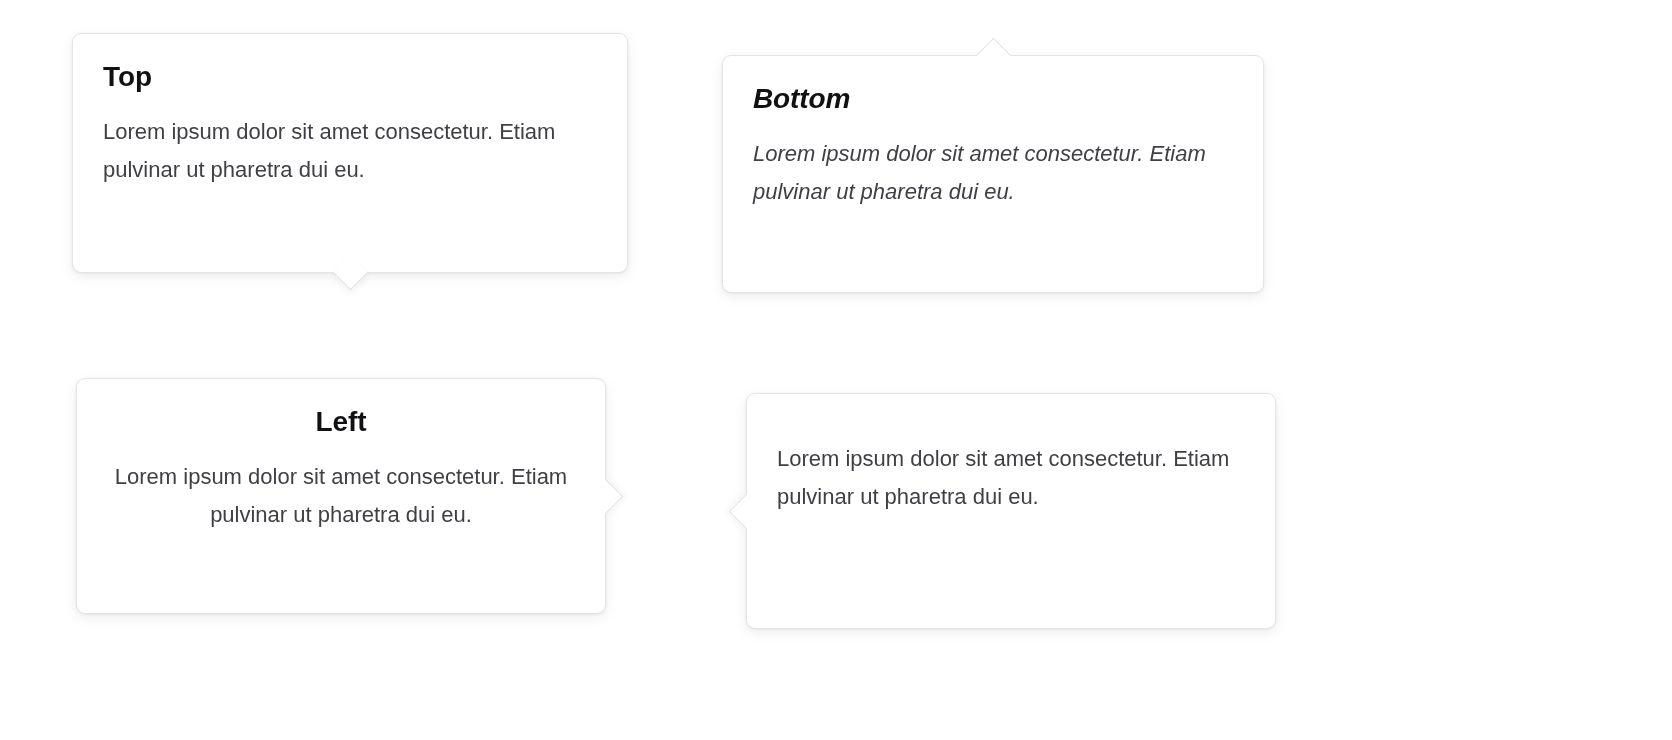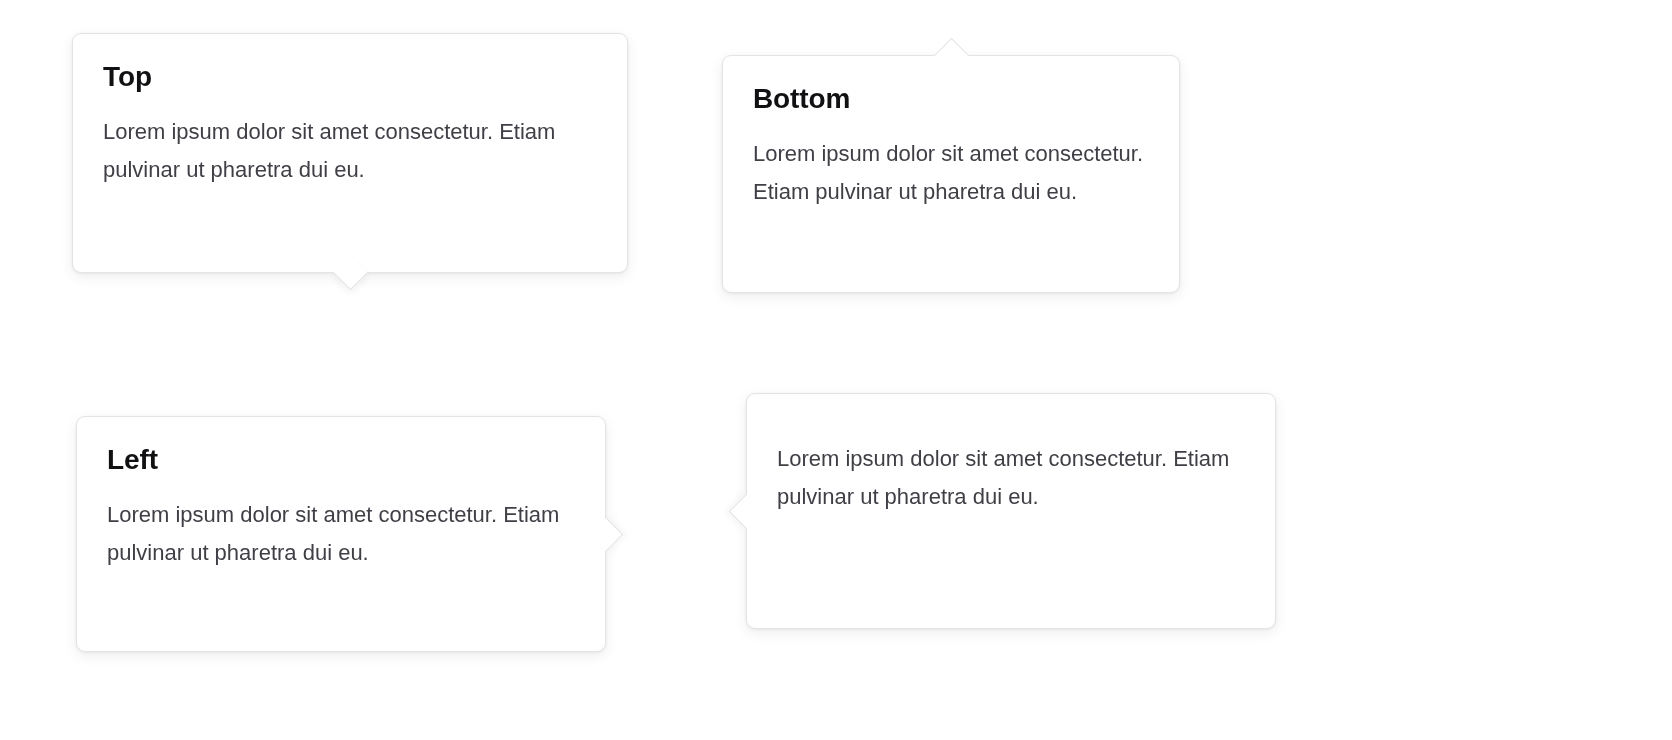--- a/index.html
+++ b/index.html
@@ -90,22 +90,22 @@
     top: 50%;
     left: -13px;
     margin-top: -12px;
     border-right: none;
     border-top: none;
     box-shadow: -3px 3px 7px rgba(24, 24, 27, 0.04);
   }
 
   
   #pop-top    { left: 72px;  top: 33px;  width: 556px; height: 240px; }
-  #pop-bottom { left: 722px; top: 55px;  width: 458px; height: 238px; }
-  #pop-left   { left: 76px;  top: 416px; width: 530px; height: 236px; }
+  #pop-bottom { left: 722px; top: 55px;  width: 542px; height: 238px; font-style: italic; }
+  #pop-left   { left: 76px;  top: 378px; width: 530px; height: 236px; text-align: center; }
   #pop-right  { left: 746px; top: 393px; width: 530px; height: 236px; }
 </style>
 </head>
 <body>
 
 <div class="stage">
 
   <div class="popover" id="pop-top">
     <h2 class="popover-title">Top</h2>
     <p class="popover-body">Lorem ipsum dolor sit amet consectetur. Etiam pulvinar ut pharetra dui eu.</p>

